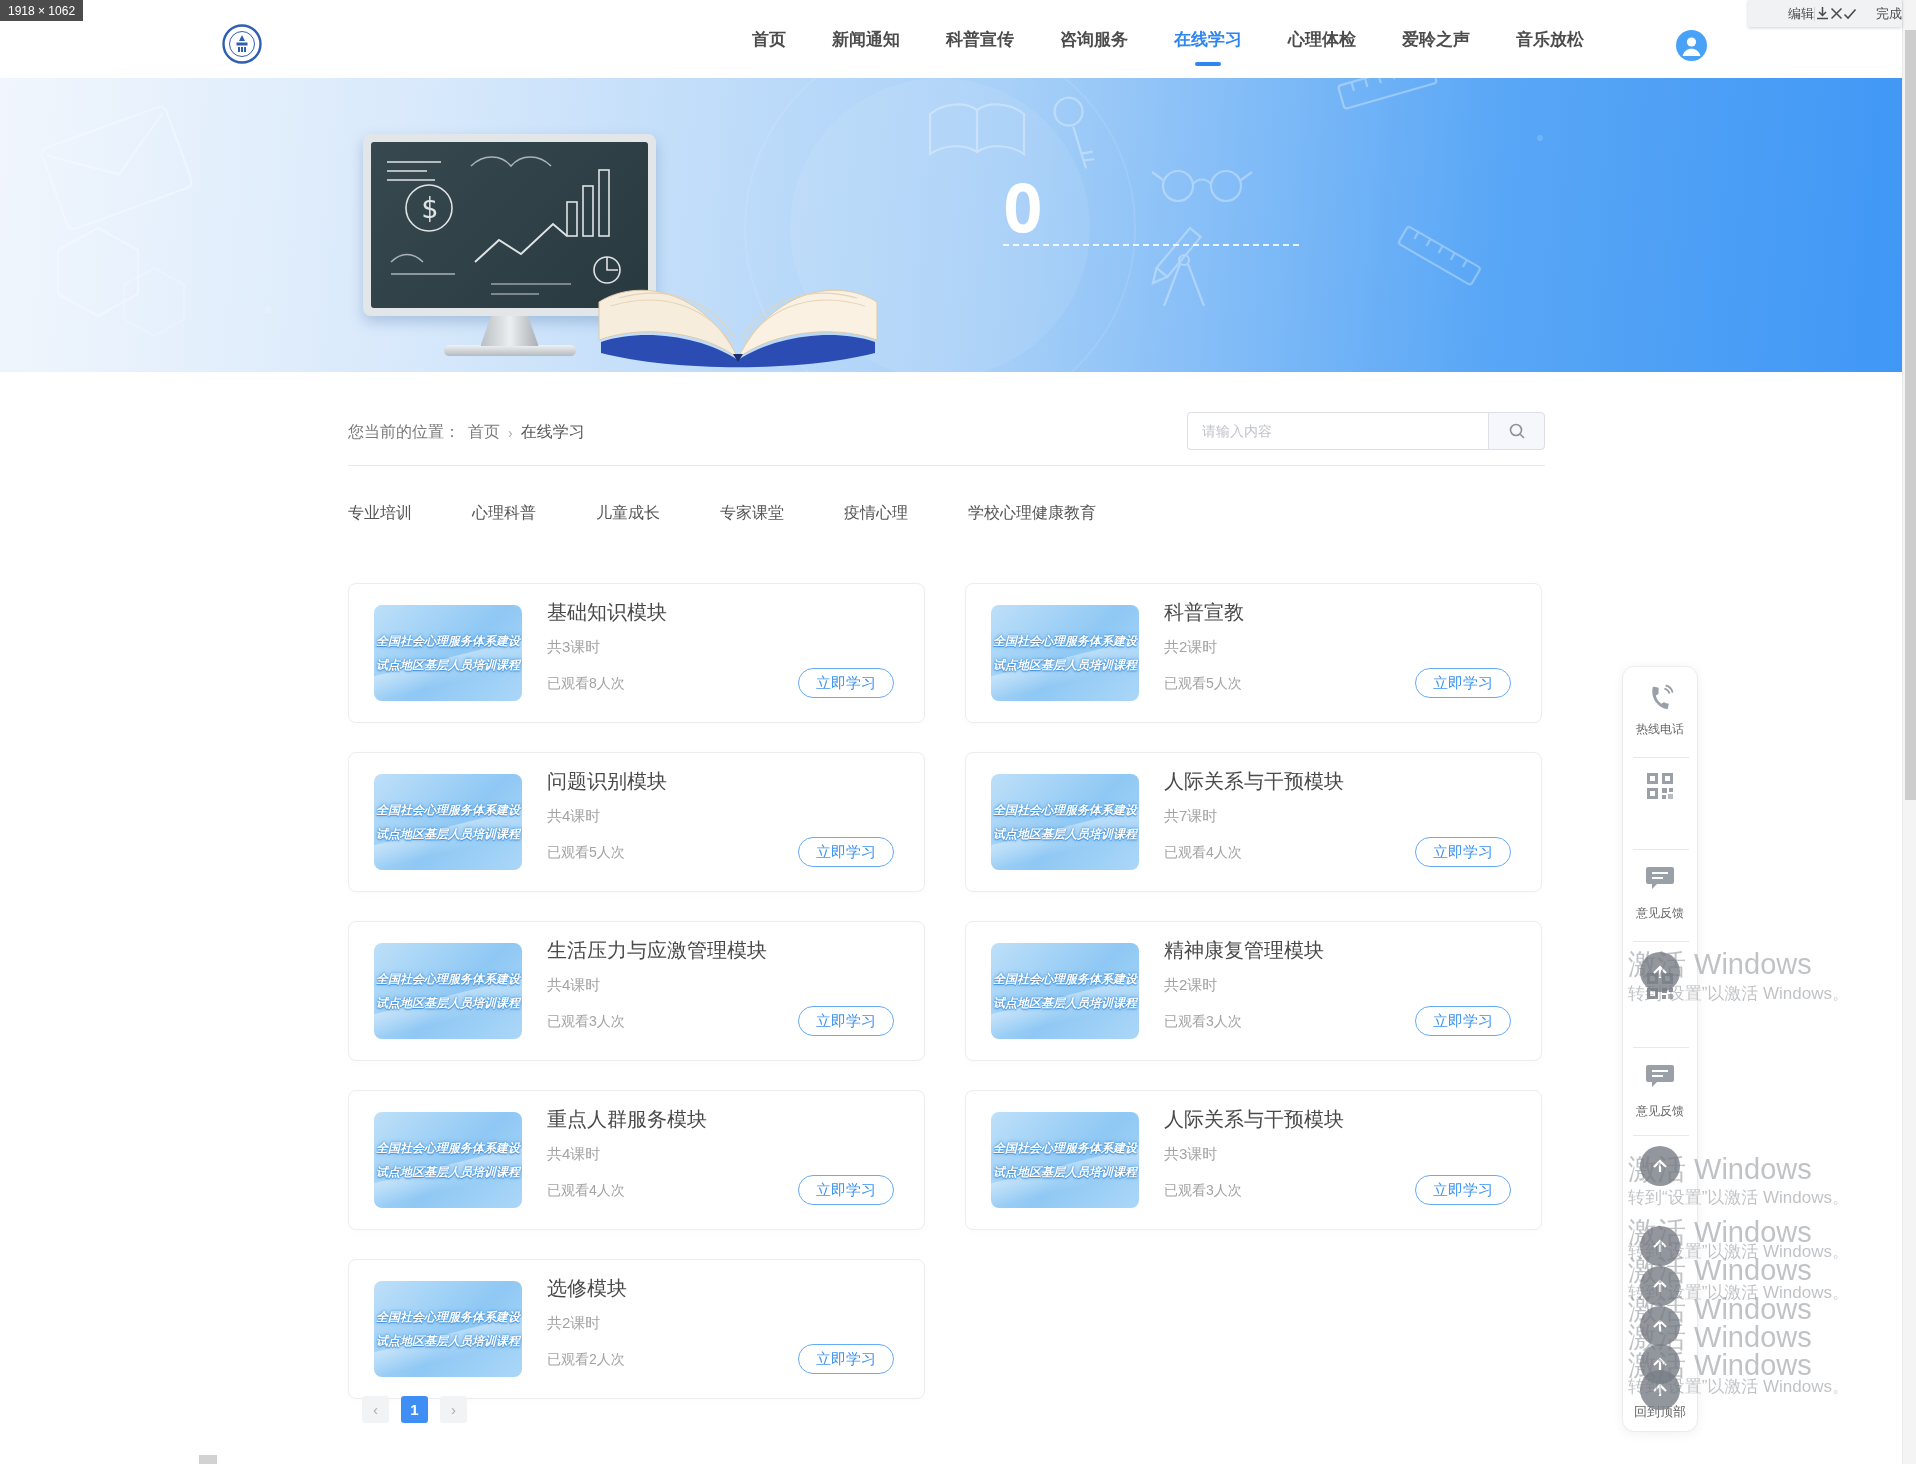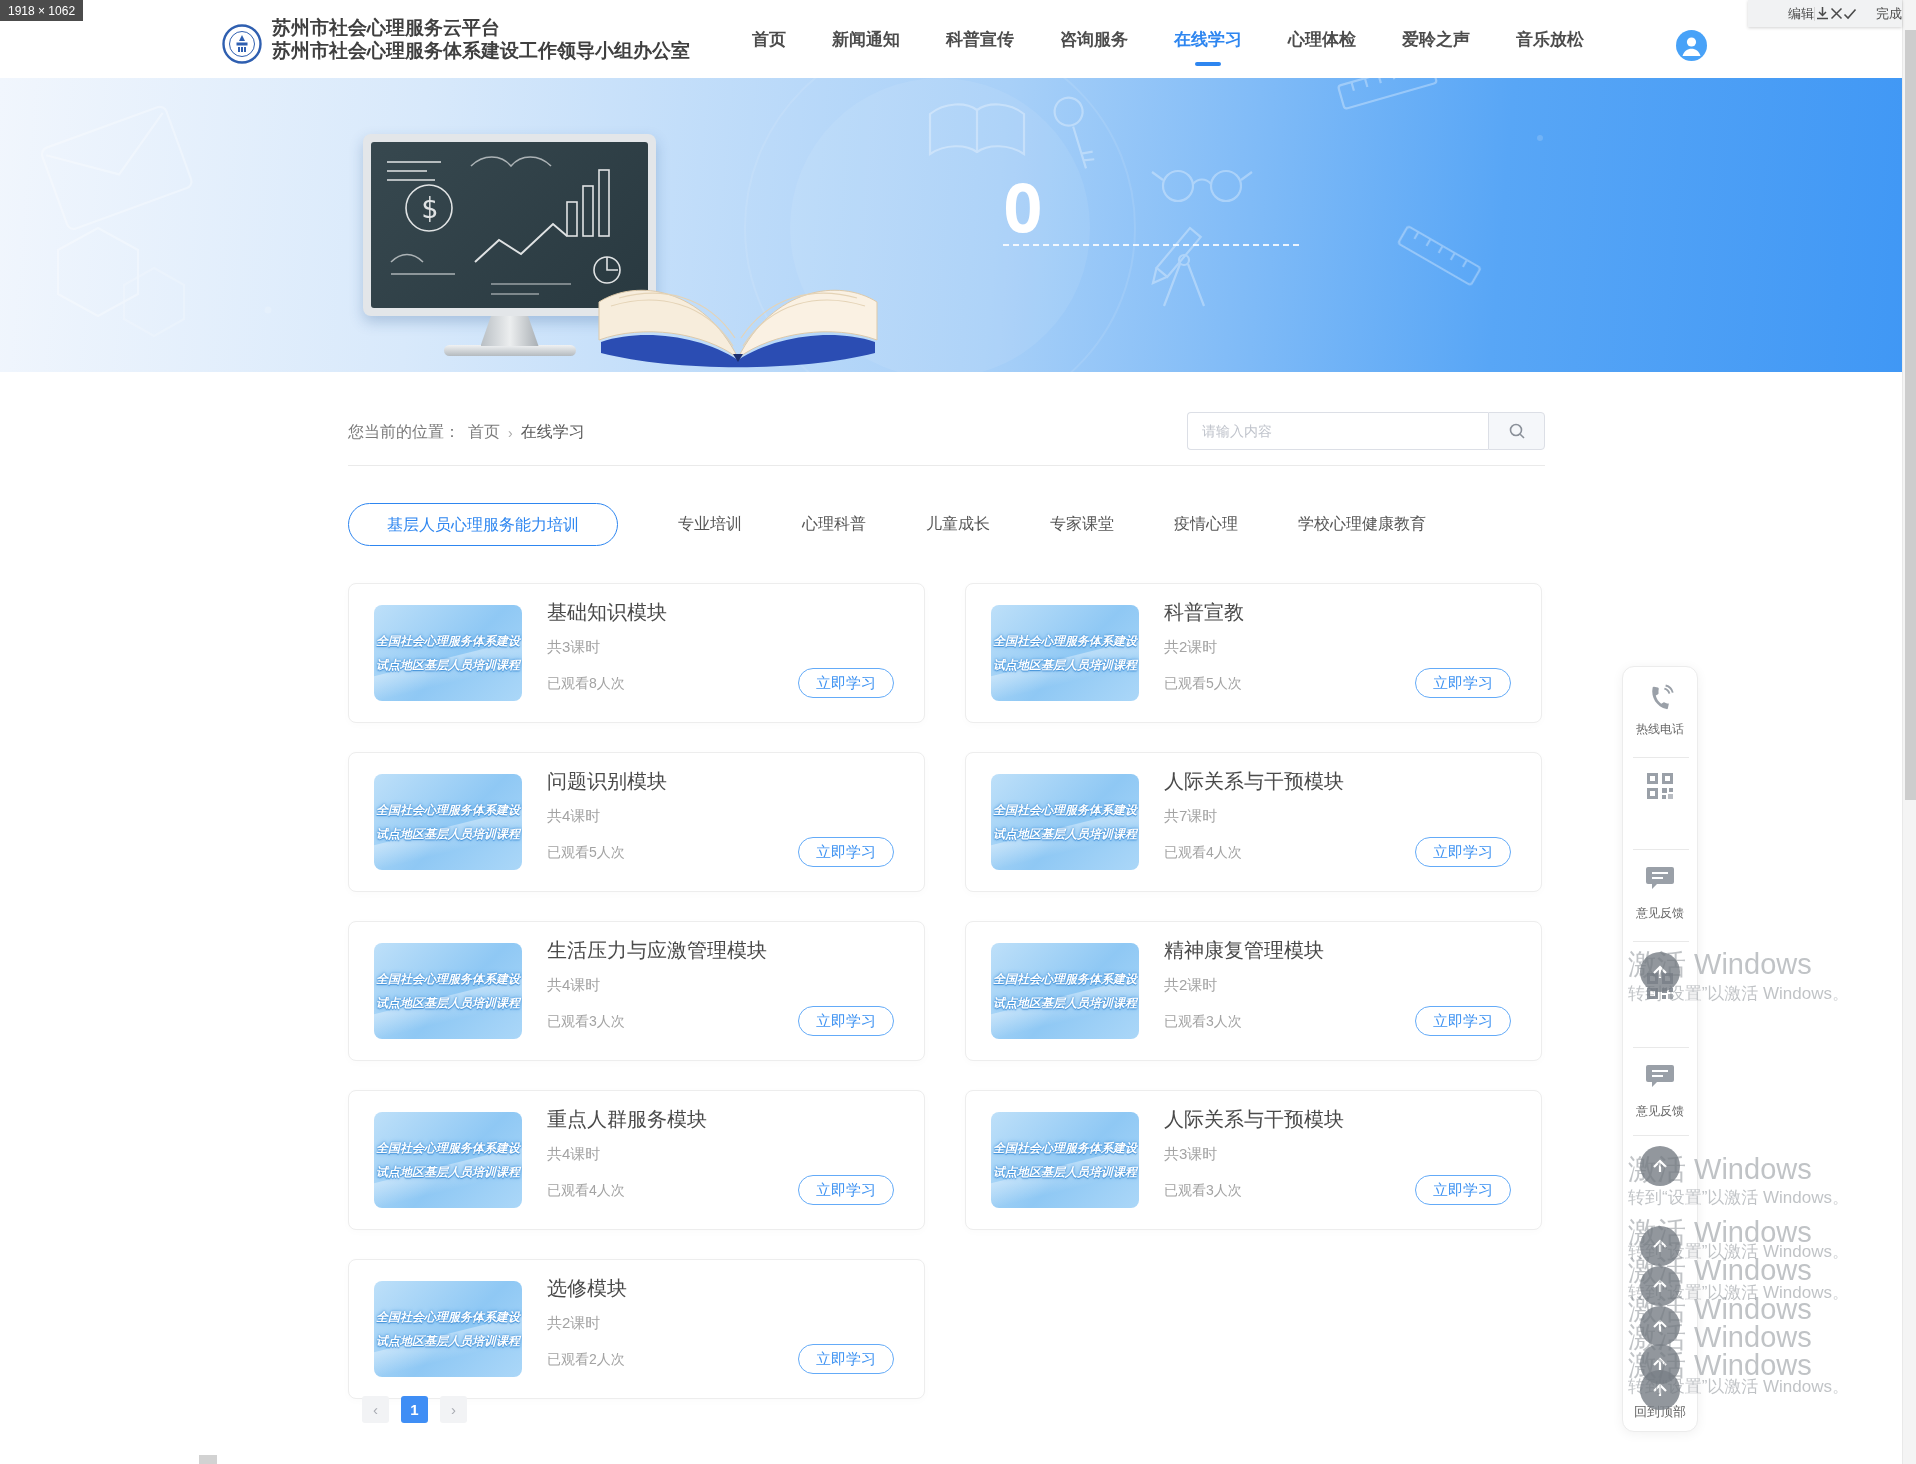--- a/index.html
+++ b/index.html
@@ -91,24 +91,20 @@
 <div class="hdr">
   <svg class="logo" viewBox="0 0 40 40">
     <circle cx="20" cy="20" r="18.5" fill="#fff" stroke="#2f5fb0" stroke-width="2.4"></circle>
     <circle cx="20" cy="20" r="12.5" fill="none" stroke="#2f5fb0" stroke-width="1"></circle>
     <path d="M20 11 L23 17 H17 Z" fill="#2f5fb0"></path>
     <rect x="14.5" y="18.5" width="11" height="3" fill="#2f5fb0"></rect>
     <rect x="16" y="23" width="2" height="5" fill="#2f5fb0"></rect>
     <rect x="19" y="23" width="2" height="5" fill="#2f5fb0"></rect>
     <rect x="22" y="23" width="2" height="5" fill="#2f5fb0"></rect>
   </svg>
-  <div class="hdr-titles">
-    <div class="hdr-t1">苏州市社会心理服务云平台</div>
-    <div class="hdr-t2">苏州市社会心理服务体系建设工作领导小组办公室</div>
-  </div>
   <div class="nav">
       <div class="nav-item">首页</div>
       <div class="nav-item">新闻通知</div>
       <div class="nav-item">科普宣传</div>
       <div class="nav-item">咨询服务</div>
       <div class="nav-item active">在线学习</div>
       <div class="nav-item">心理体检</div>
       <div class="nav-item">爱聆之声</div>
       <div class="nav-item">音乐放松</div>
     </div>
@@ -226,21 +222,20 @@
       <svg width="18" height="18" viewBox="0 0 18 18">
         <circle cx="8" cy="8" r="5.5" fill="none" stroke="#8a9099" stroke-width="1.6"></circle>
         <path d="M12.2 12.2 L16 16" stroke="#8a9099" stroke-width="1.6"></path>
       </svg>
     </div>
   </div>
 
   <div class="hdivider"></div>
 
   <div class="tabs">
-      <div class="tab pill">基层人员心理服务能力培训</div>
       <div class="tab">专业培训</div>
       <div class="tab">心理科普</div>
       <div class="tab">儿童成长</div>
       <div class="tab">专家课堂</div>
       <div class="tab">疫情心理</div>
       <div class="tab">学校心理健康教育</div>
     </div>
 
   <div class="grid">
       <div class="card">

